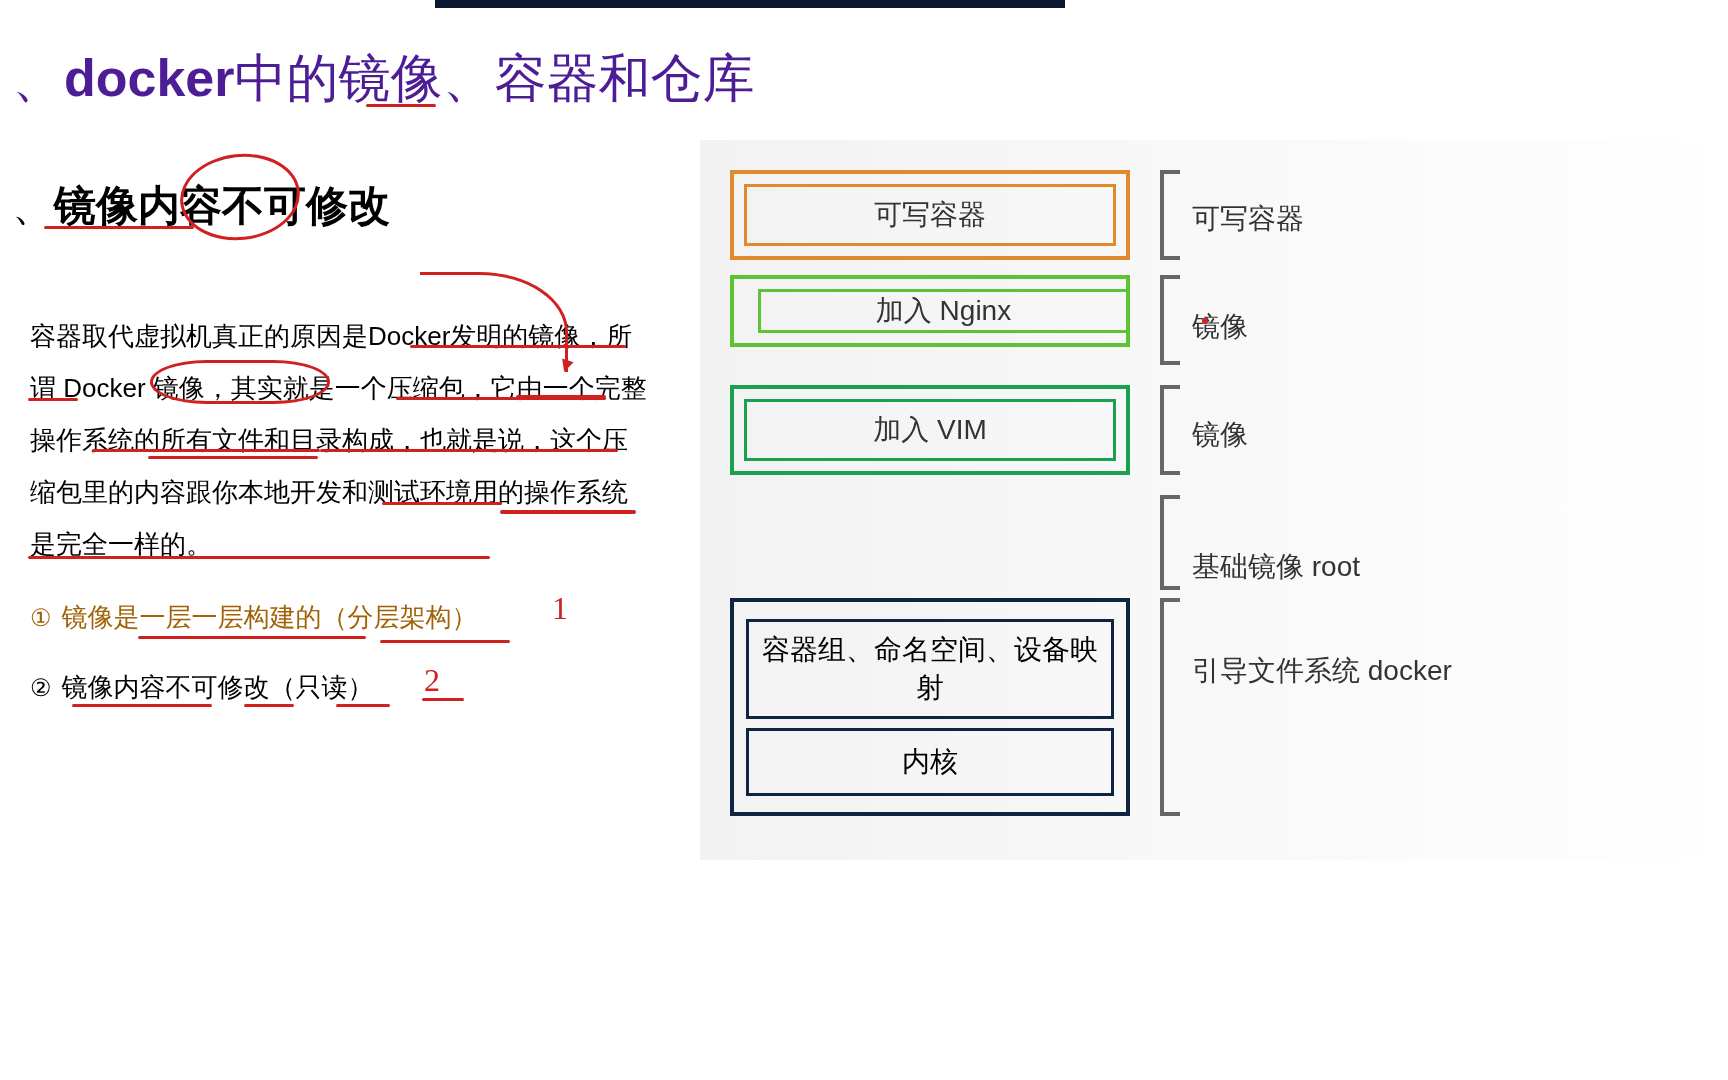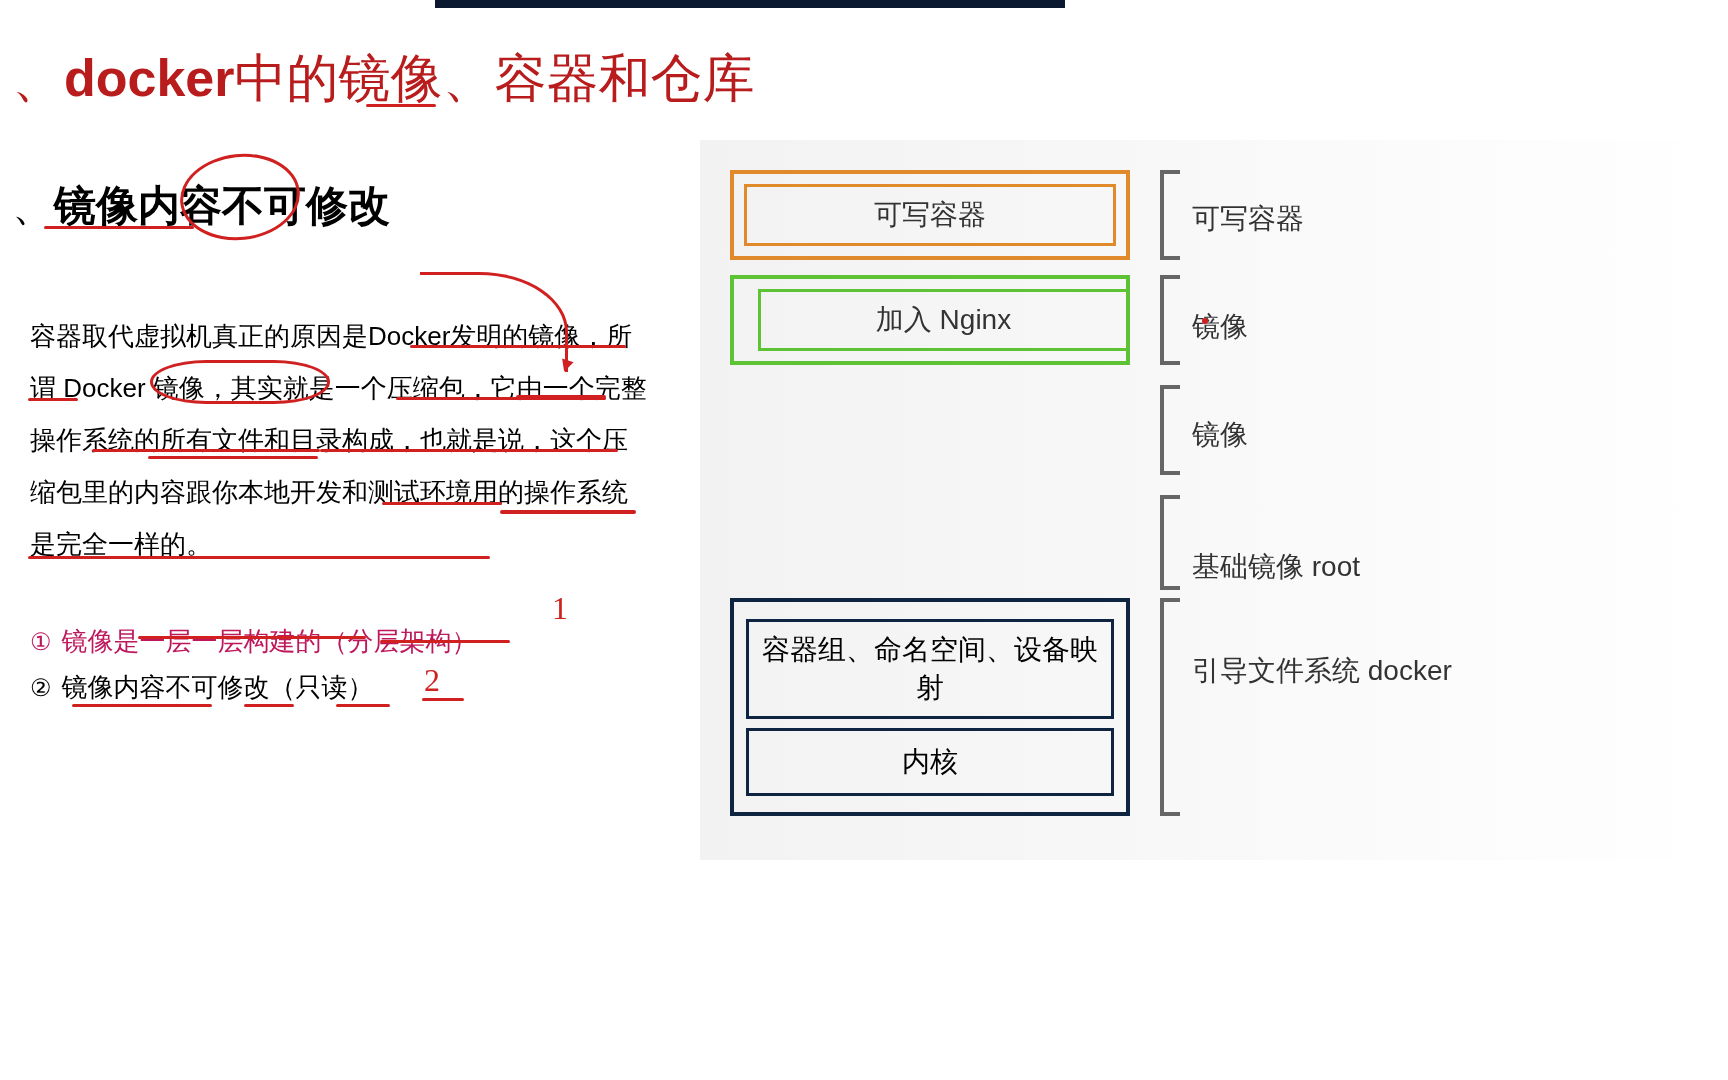--- a/index.html
+++ b/index.html
@@ -18,21 +18,21 @@
       width: 630px;
       height: 8px;
       background: #0a1830;
     }
     .title-main {
       position: absolute;
       top: 44px;
       left: 12px;
       font-size: 52px;
       font-weight: 400;
-      color: #b91c1c;
+      color: #4c1d95;
     }
     .title-main .bold { font-weight: 700; }
     .title-main .comma { font-family: "SimSun", serif; }
     .section-title {
       position: absolute;
       top: 178px;
       left: 12px;
       font-size: 42px;
       font-weight: 700;
       color: #000;
@@ -42,24 +42,24 @@
       position: absolute;
       top: 310px;
       left: 30px;
       width: 620px;
       font-size: 26px;
       color: #000;
       line-height: 52px;
     }
     .point-1 {
       position: absolute;
-      top: 624px;
+      top: 600px;
       left: 30px;
       font-size: 26px;
-      color: #be185d;
+      color: #a16207;
     }
     .point-2 {
       position: absolute;
       top: 670px;
       left: 30px;
       font-size: 26px;
       color: #000;
     }
     .circled-num {
       display: inline-block;
@@ -85,21 +85,21 @@
       font-size: 28px;
       color: #333;
     }
     .layer-inner {
       position: absolute;
       width: calc(100% - 20px);
       height: calc(100% - 20px);
     }
     .box-orange { border: 4px solid #e08a2c; top: 30px; height: 90px; }
     .box-orange .layer-inner { border: 3px solid #e08a2c; }
-    .box-green1 { border: 4px solid #5ec235; top: 135px; height: 90px; padding-left: 27px; }
+    .box-green1 { border: 4px solid #5ec235; top: 135px; height: 72px; padding-left: 27px; }
     .box-green1 .layer-inner { border: 3px solid #5ec235; }
     .box-green2 { border: 4px solid #1aa04e; top: 245px; height: 90px; }
     .box-green2 .layer-inner { border: 3px solid #1aa04e; }
     .box-blue { border: 4px solid #2767c6; top: 355px; height: 95px; }
     .box-blue .layer-inner { border: 3px solid #2767c6; }
     .box-navy1 {
       position: absolute;
       left: 30px;
       width: 400px;
       top: 458px;
@@ -227,20 +227,24 @@
 
 <div class="diagram-area">
   <div class="layer-box box-orange">
     <div class="layer-inner"></div>
     <span>可写容器</span>
   </div>
   <div class="layer-box box-green1">
     <div class="layer-inner"></div>
     <span>加入 Nginx</span>
   </div>
+  <div class="layer-box box-green2">
+    <div class="layer-inner"></div>
+    <span>加入  VIM</span>
+  </div>
   <div class="box-navy1">
     <div class="sub1">容器组、命名空间、设备映射</div>
     <div class="sub2">内核</div>
   </div>
 
   <div class="bracket" style="top:30px;height:90px;"></div>
   <div class="bracket-label" style="top:60px;">可写容器</div>
 
   <div class="bracket" style="top:135px;height:90px;"></div>
   <div class="bracket-label" style="top:168px;">镜像</div>

